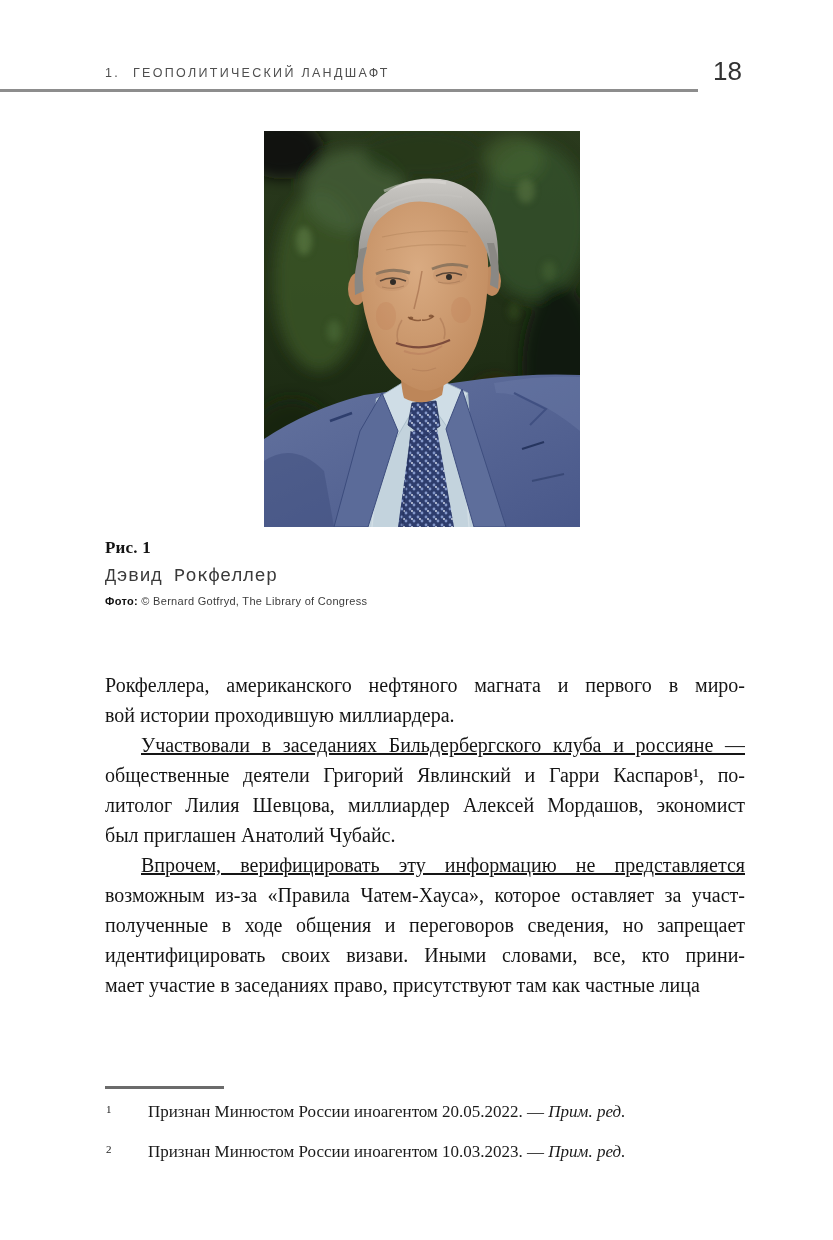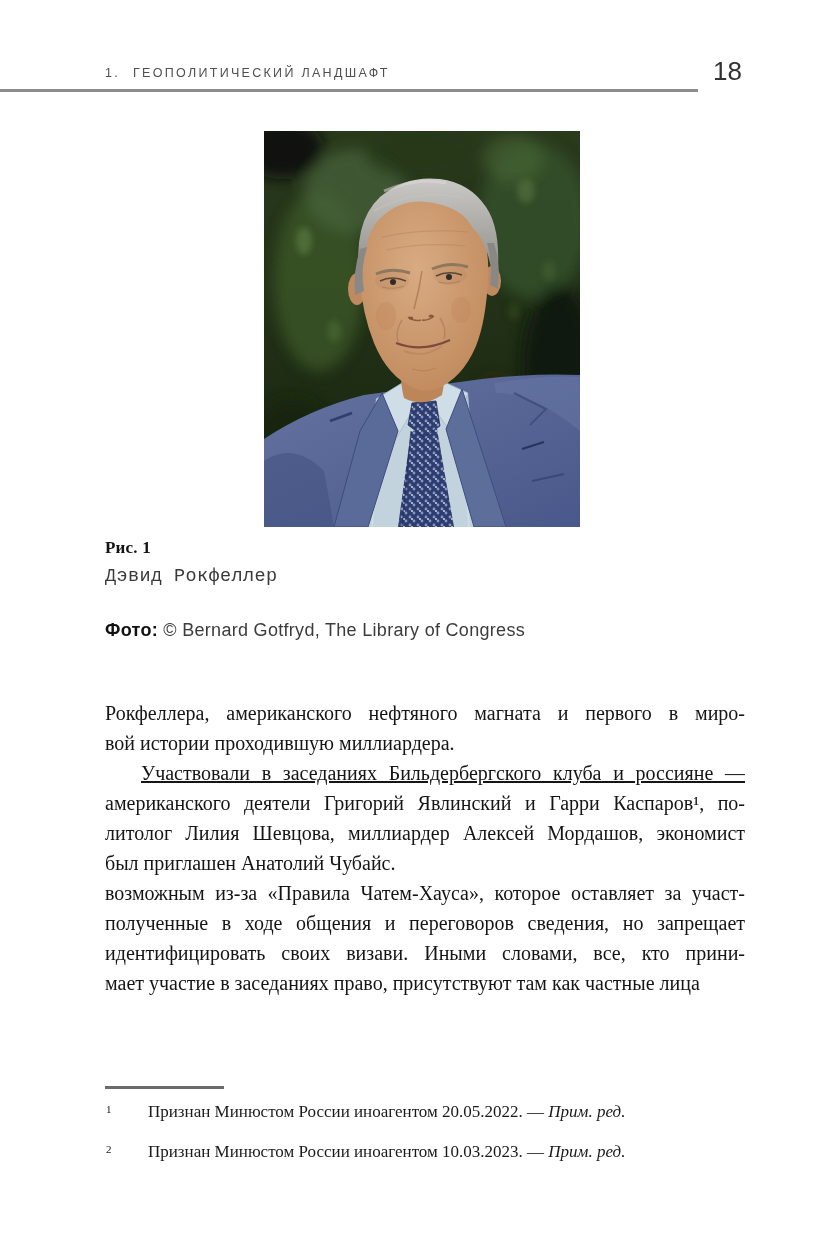--- a/index.html
+++ b/index.html
@@ -58,29 +58,29 @@
     font-size:17px;font-weight:bold;letter-spacing:.2px;
     color:var(--caption-text);
     font-family:Liberation Serif, serif;
   }
   .fig-name{
     margin-top:8px;font-size:18.5px;letter-spacing:.4px;
     color:var(--caption-name);
     font-family:Liberation Mono, monospace;
   }
   .fig-credit{
-    margin-top:33px;font-size:18px;letter-spacing:.3px;
+    margin-top:8px;font-size:11px;letter-spacing:.3px;
     color:var(--credit-text);
   }
   .fig-credit b{color:#111;}
   
   .body-text{
     position:absolute;left:105px;top:670px;width:640px;
     font-family:"Liberation Serif",serif;
-    font-size:20px;color:var(--body-text);margin-top:28px;
+    font-size:20px;color:var(--body-text);
   }
   .body-text .line{
     height:30px;line-height:30px;
     white-space:nowrap;overflow:hidden;
     text-align:justify;text-align-last:justify;
   }
   .body-text .line.end{text-align-last:left;}
   .body-text .line.indent{text-indent:36px;text-decoration:underline;}
   
   .footnotes{
@@ -241,23 +241,24 @@
         <b>Фото:</b>
         <span>© Bernard Gotfryd, The Library of Congress</span>
       </div>
     </figcaption>
   </figure>
 
   <main class="body-text">
       <div class="line">Рокфеллера, американского нефтяного магната и первого в миро-</div>
       <div class="line end">вой истории проходившую миллиардера.</div>
       <div class="line indent">Участвовали в заседаниях Бильдербергского клуба и россияне —</div>
-      <div class="line">американского деятели Григорий Явлинский и Гарри Каспаров¹, по-</div>
+      <div class="line">общественные деятели Григорий Явлинский и Гарри Каспаров¹, по-</div>
       <div class="line">литолог Лилия Шевцова, миллиардер Алексей Мордашов, экономист</div>
       <div class="line end">был приглашен Анатолий Чубайс.</div>
+      <div class="line indent">Впрочем, верифицировать эту информацию не представляется</div>
       <div class="line">возможным из-за «Правила Чатем-Хауса», которое оставляет за участ-</div>
       <div class="line">полученные в ходе общения и переговоров сведения, но запрещает</div>
       <div class="line">идентифицировать своих визави. Иными словами, все, кто прини-</div>
       <div class="line end">мает участие в заседаниях право, присутствуют там как частные лица</div>
     </main>
 
   <div class="footnotes">
     <div class="fn-rule"></div>
     <div class="fn-list">
         <div class="footnote"><sup class="fn-marker">1</sup><span>Признан Минюстом России иноагентом 20.05.2022. — </span><em>Прим. ред.</em></div>

